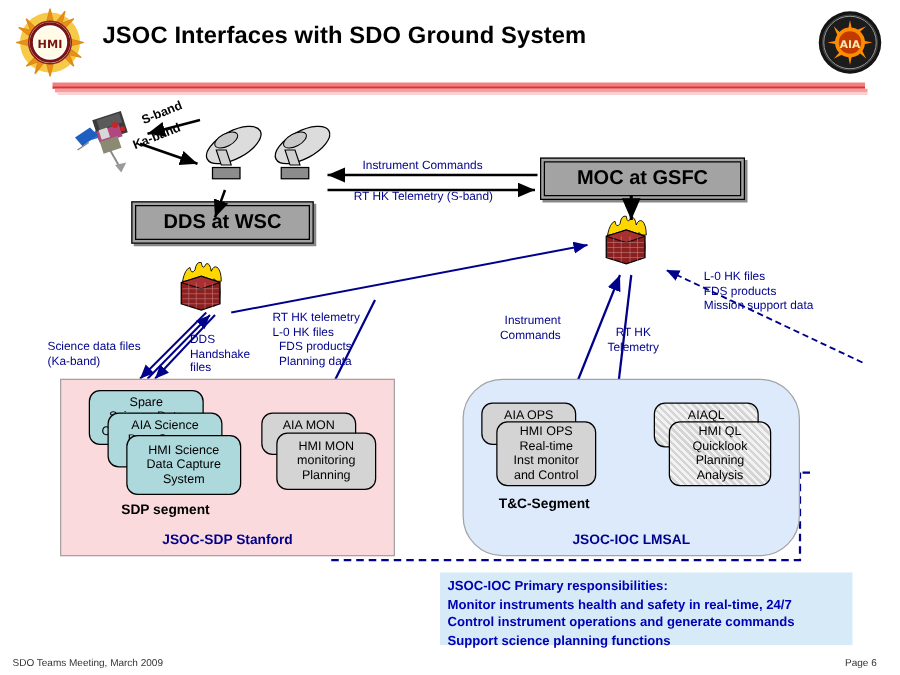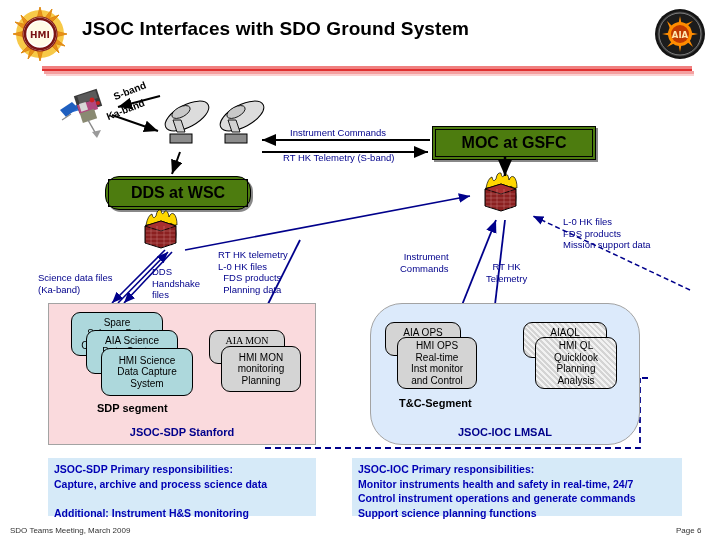--- a/index.html
+++ b/index.html
@@ -23,32 +23,32 @@
   .redbar .b3{position:absolute;left:4px;top:5px;width:650px;height:3px;background:#f4a0a0;}
   .redbar .b4{position:absolute;left:6px;top:8px;width:648px;height:2px;background:#fbd0d0;}
 
   
   .logo{width:56px;height:56px;}
   .logo-left{left:12px;top:6px;}
   .logo-right{left:652px;top:6px;}
 
   
   .box3d{
-    background:#4d7c0f;border:1px solid #000;
+    background:#a3a3a3;border:1px solid #000;
     box-shadow:2px 2px 0 0 #888;
     padding:2px;
   }
   .box3d > .inner{
     border:1px solid #000;width:100%;height:100%;
     display:flex;align-items:center;justify-content:center;
     box-sizing:border-box;
   }
   .box3d .inner span{font-weight:bold;color:#000;}
 
-  #dds-box{left:105px;top:176px;width:140px;height:28px;border-radius:14px;}
+  #dds-box{left:105px;top:161px;width:140px;height:28px;}
   #dds-box .inner span{font-size:16px;}
   #moc-box{left:432px;top:126px;width:158px;height:28px;}
   #moc-box .inner span{font-size:16px;}
 
   
   .panel{box-sizing:border-box;border:1px solid #a3a3a3;}
   #sdp-panel{left:48px;top:303px;width:268px;height:142px;background:#fadadd;}
   #ioc-panel{left:370px;top:303px;width:270px;height:142px;background:#dceafb;border-radius:32px;}
 
   .panel-title{
@@ -323,21 +323,21 @@
       <span style="white-space:pre-line">AIA Science
 Data Capture
 System</span>
     </div>
     <div class="node teal" style="left:52px;top:44px;width:92px;height:48px;">
       <span style="white-space:pre-line">HMI Science
 Data Capture
 System</span>
     </div>
     <div class="node gray" style="left:160px;top:26px;width:76px;height:34px;">
-      <span style="white-space:pre-line;align-self:flex-start;margin-top:4px;font-family:Liberation Serif, serif;">AIA MON</span>
+      <span style="white-space:pre-line;align-self:flex-start;margin-top:4px;">AIA MON</span>
     </div>
     <div class="node gray" style="left:172px;top:42px;width:80px;height:46px;">
       <span style="white-space:pre-line">HMI MON
 monitoring
 Planning</span>
     </div>
     <div class="seg-title" style="left:48px;top:98px;">SDP segment</div>
     <div class="panel-title" style="top:122px;">JSOC-SDP  Stanford</div>
   </div>
 
@@ -357,24 +357,20 @@
     <div class="node hatch" style="left:164px;top:33px;width:82px;height:52px;">
       <span style="white-space:pre-line">HMI QL
 Quicklook
 Planning
 Analysis</span>
     </div>
     <div class="seg-title" style="left:28px;top:93px;">T&amp;C-Segment</div>
     <div class="panel-title" style="top:122px;">JSOC-IOC  LMSAL</div>
   </div>
 
-  <div class="abs respbox" id="resp-sdp">JSOC-SDP Primary responsibilities:
-Capture, archive and process science data
-
-Additional: Instrument H&amp;S monitoring</div>
   <div class="abs respbox" id="resp-ioc">JSOC-IOC Primary responsibilities:
 Monitor instruments health and safety in real-time, 24/7
 Control instrument operations and generate commands
 Support science planning  functions</div>
 
   <div class="abs footer" id="footer-left">SDO Teams Meeting, March 2009</div>
   <div class="abs footer" id="footer-right">Page 6</div>
 
 </div>
 

